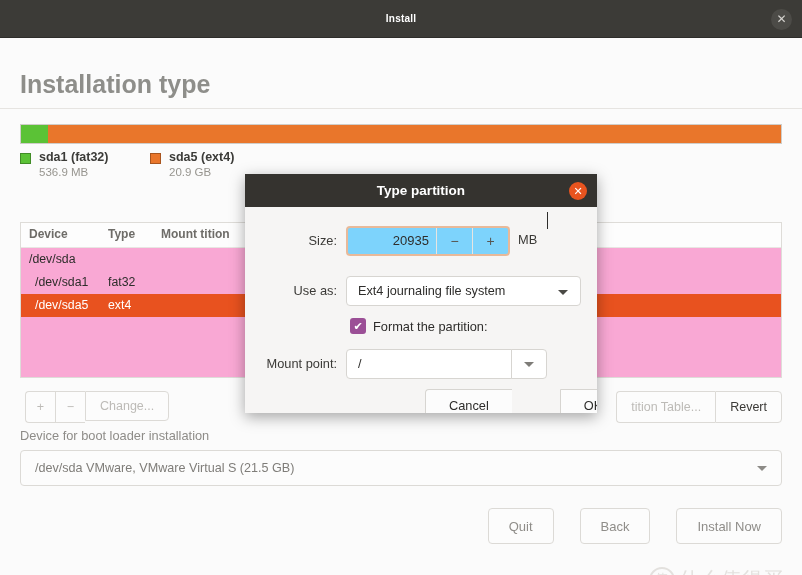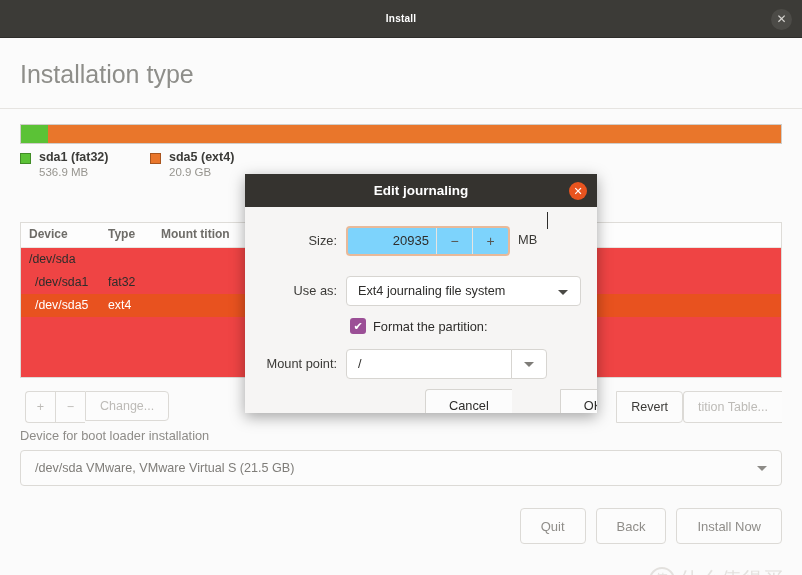--- a/index.html
+++ b/index.html
@@ -61,25 +61,25 @@
   
   .content {
     position: absolute;
     top: 38px; left: 0;
     width: 802px;
     height: 537px;
     background: #fbfbfb;
   }
   .page-title {
     position: absolute;
-    top: 22px;
+    top: 32px;
     left: 20px;
     font-size: 25px;
     color: #8e8e8a;
-    font-weight: normal;
+    font-weight: bold;
   }
   .header-rule {
     position: absolute;
     top: 70px; left: 0;
     width: 802px;
     height: 1px;
     background: #e6e4e1;
   }
 
   
@@ -143,21 +143,21 @@
     white-space: nowrap;
   }
 
   
   .table-box {
     position: absolute;
     top: 184px;
     left: 20px;
     width: 762px;
     height: 156px;
-    background: #ef4444;
+    background: #f9a8d4;
     border: 1px solid #dedcd8;
     box-sizing: border-box;
     overflow: hidden;
   }
   .table-head {
     position: relative;
     height: 24px;
     border-bottom: 1px solid #e8e6e2;
     background: #fdfdfd;
   }
@@ -287,21 +287,21 @@
     border-right: 5px solid transparent;
     border-top: 5px solid #8d8b87;
   }
 
   
   .bottom-btns {
     position: absolute;
     top: 470px;
     right: 20px;
     display: flex;
-    gap: 10px;
+    gap: 26px;
   }
   .btn-bottom {
     height: 36px;
     padding: 0 20px;
     border-radius: 4px;
     color: #8f8d89;
     font-size: 13px;
   }
 
   
@@ -601,22 +601,22 @@
       </div>
     </div>
 
     <div class="tool-left">
       <div class="btn btn-seg-left disabled">+</div>
       <div class="btn btn-seg-mid disabled">−</div>
       <div class="btn btn-seg-right disabled">Change...</div>
     </div>
 
     <div class="tool-right">
+      <div class="btn btn-newtable disabled">tition Table...</div>
       <div class="btn btn-revert">Revert</div>
-      <div class="btn btn-newtable disabled">tition Table...</div>
     </div>
 
     <div class="boot-label">Device for boot loader installation</div>
     <div class="boot-combo">
       <span class="boot-combo-text">/dev/sda   VMware, VMware Virtual S (21.5 GB)</span>
       <span class="combo-arrow-small"></span>
     </div>
 
     <div class="bottom-btns">
       <div class="btn btn-bottom">Quit</div>
@@ -626,21 +626,21 @@
 
     <div class="watermark">
       <span class="wm-badge">值</span>
       <span>什么值得买</span>
     </div>
 
   </div>
 
   <div class="dialog">
     <div class="dlg-titlebar">
-      <div class="dlg-title">Edit journaling</div>
+      <div class="dlg-title">Type partition</div>
       <div class="dlg-close">✕</div>
     </div>
 
     <div class="dlg-body">
 
       <span class="fld-label" style="top:26px; left:0; width:92px;">Size:</span>
       <div class="spin">
         <div class="spin-value">20935</div>
         <div class="spin-btn">−</div>
         <div class="spin-btn">+</div>

